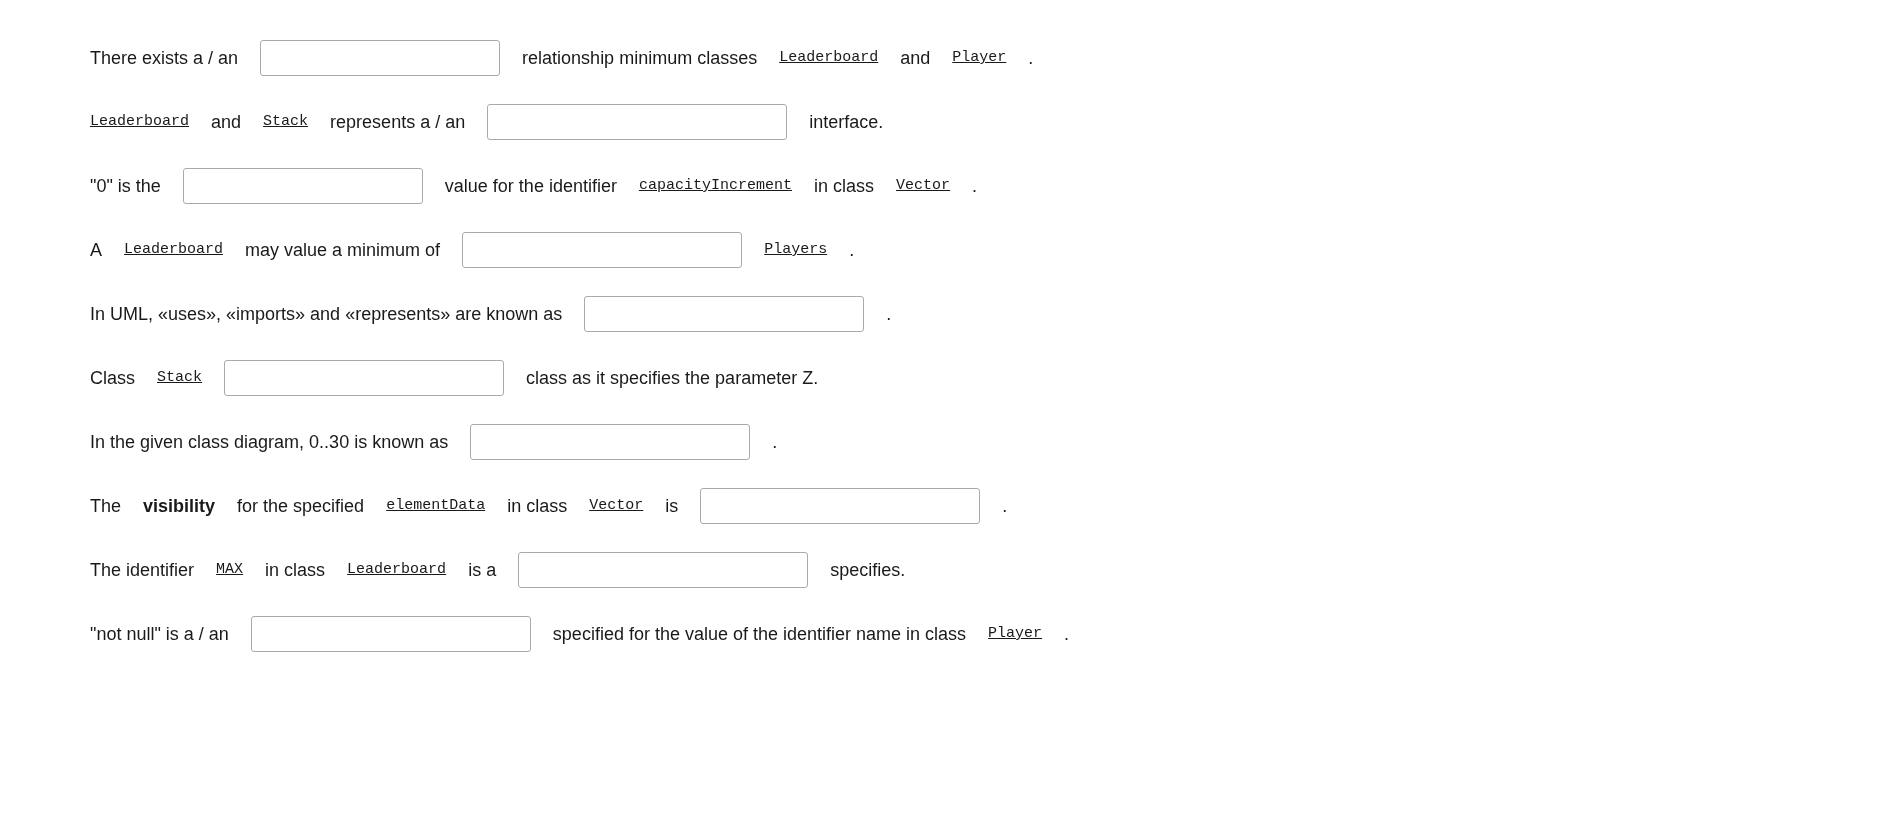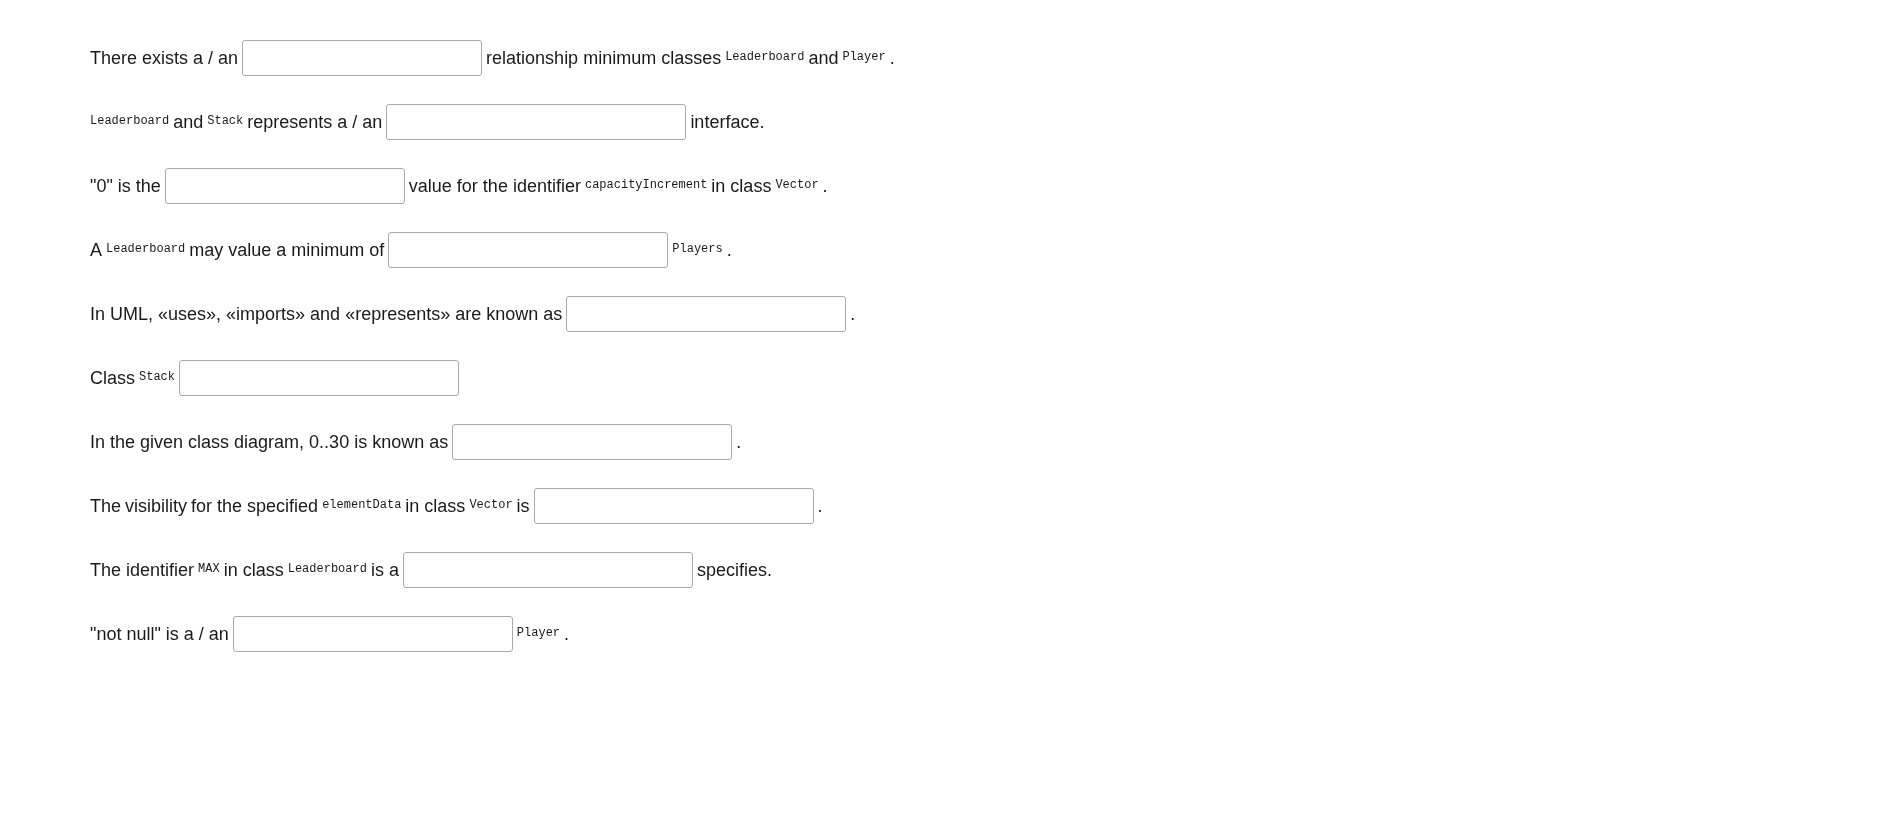--- a/index.html
+++ b/index.html
@@ -20,30 +20,31 @@
       list-style: disc;
       padding-left: 30px;
     }
 
     li {
       margin-bottom: 28px;
       line-height: 1.6;
       display: flex;
       align-items: center;
       flex-wrap: wrap;
-      gap: 4px;
+      gap: 22px;
     }
 
     code, .mono {
       font-family: 'Courier New', Courier, monospace;
-      font-size: 12px;
+      font-size: 15px;
+      text-decoration: underline;
     }
 
     .bold {
-      font-weight: normal;
+      font-weight: bold;
     }
   </style>
 </head>
 <body>
 
 <ul>
 <li>
       <span>There exists a / an</span>
       <input type="text" style="display: inline-block; border: 1px solid rgb(170, 170, 170); border-radius: 3px; width: 240px; height: 36px; vertical-align: middle; background: rgb(255, 255, 255); font-size: 16px; padding: 0px 6px;">
       <span>relationship minimum classes</span>
@@ -79,20 +80,21 @@
     </li>
     <li>
       <span>In UML, «uses», «imports» and «represents» are known as</span>
       <input type="text" style="display: inline-block; border: 1px solid rgb(170, 170, 170); border-radius: 3px; width: 280px; height: 36px; vertical-align: middle; background: rgb(255, 255, 255); font-size: 16px; padding: 0px 6px;">
       <span>.</span>
     </li>
     <li>
       <span>Class</span>
       <span class="mono">Stack</span>
       <input type="text" style="display: inline-block; border: 1px solid rgb(170, 170, 170); border-radius: 3px; width: 280px; height: 36px; vertical-align: middle; background: rgb(255, 255, 255); font-size: 16px; padding: 0px 6px;">
+      <span>class as it specifies the parameter Z.</span>
     </li>
     <li>
       <span>In the given class diagram, 0..30  is known as</span>
       <input type="text" style="display: inline-block; border: 1px solid rgb(170, 170, 170); border-radius: 3px; width: 280px; height: 36px; vertical-align: middle; background: rgb(255, 255, 255); font-size: 16px; padding: 0px 6px;">
       <span>.</span>
     </li>
     <li>
       <span>The</span>
       <span class="bold">visibility</span>
       <span>for the specified</span>
@@ -108,16 +110,17 @@
       <span class="mono">MAX</span>
       <span>in class</span>
       <span class="mono">Leaderboard</span>
       <span>is a</span>
       <input type="text" style="display: inline-block; border: 1px solid rgb(170, 170, 170); border-radius: 3px; width: 290px; height: 36px; vertical-align: middle; background: rgb(255, 255, 255); font-size: 16px; padding: 0px 6px;">
       <span>specifies.</span>
     </li>
     <li>
       <span>"not null" is a / an</span>
       <input type="text" style="display: inline-block; border: 1px solid rgb(170, 170, 170); border-radius: 3px; width: 280px; height: 36px; vertical-align: middle; background: rgb(255, 255, 255); font-size: 16px; padding: 0px 6px;">
+      <span>specified for the value of the identifier name in class</span>
       <span class="mono">Player</span>
       <span>.</span>
     </li>
   </ul>
 
 </body></html>

